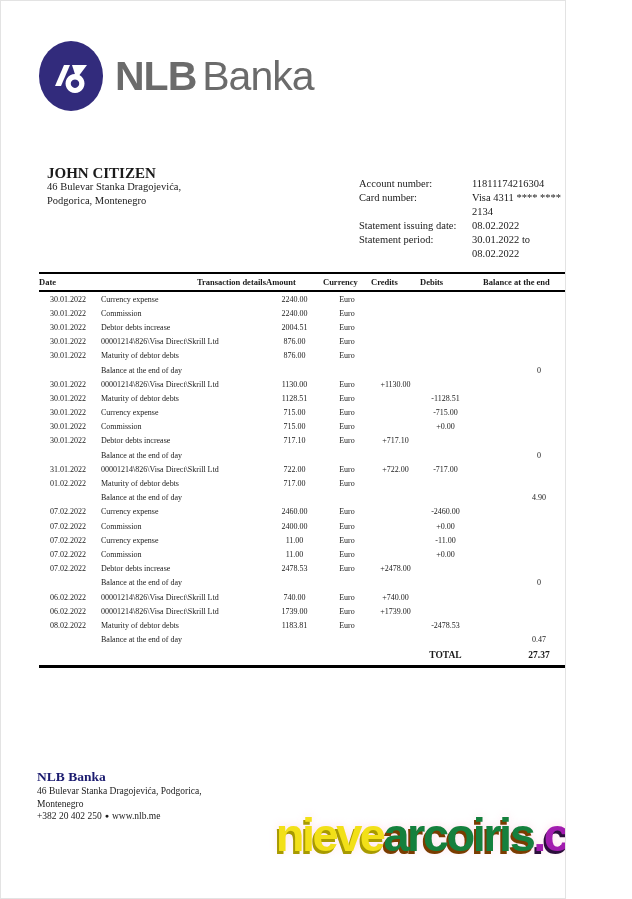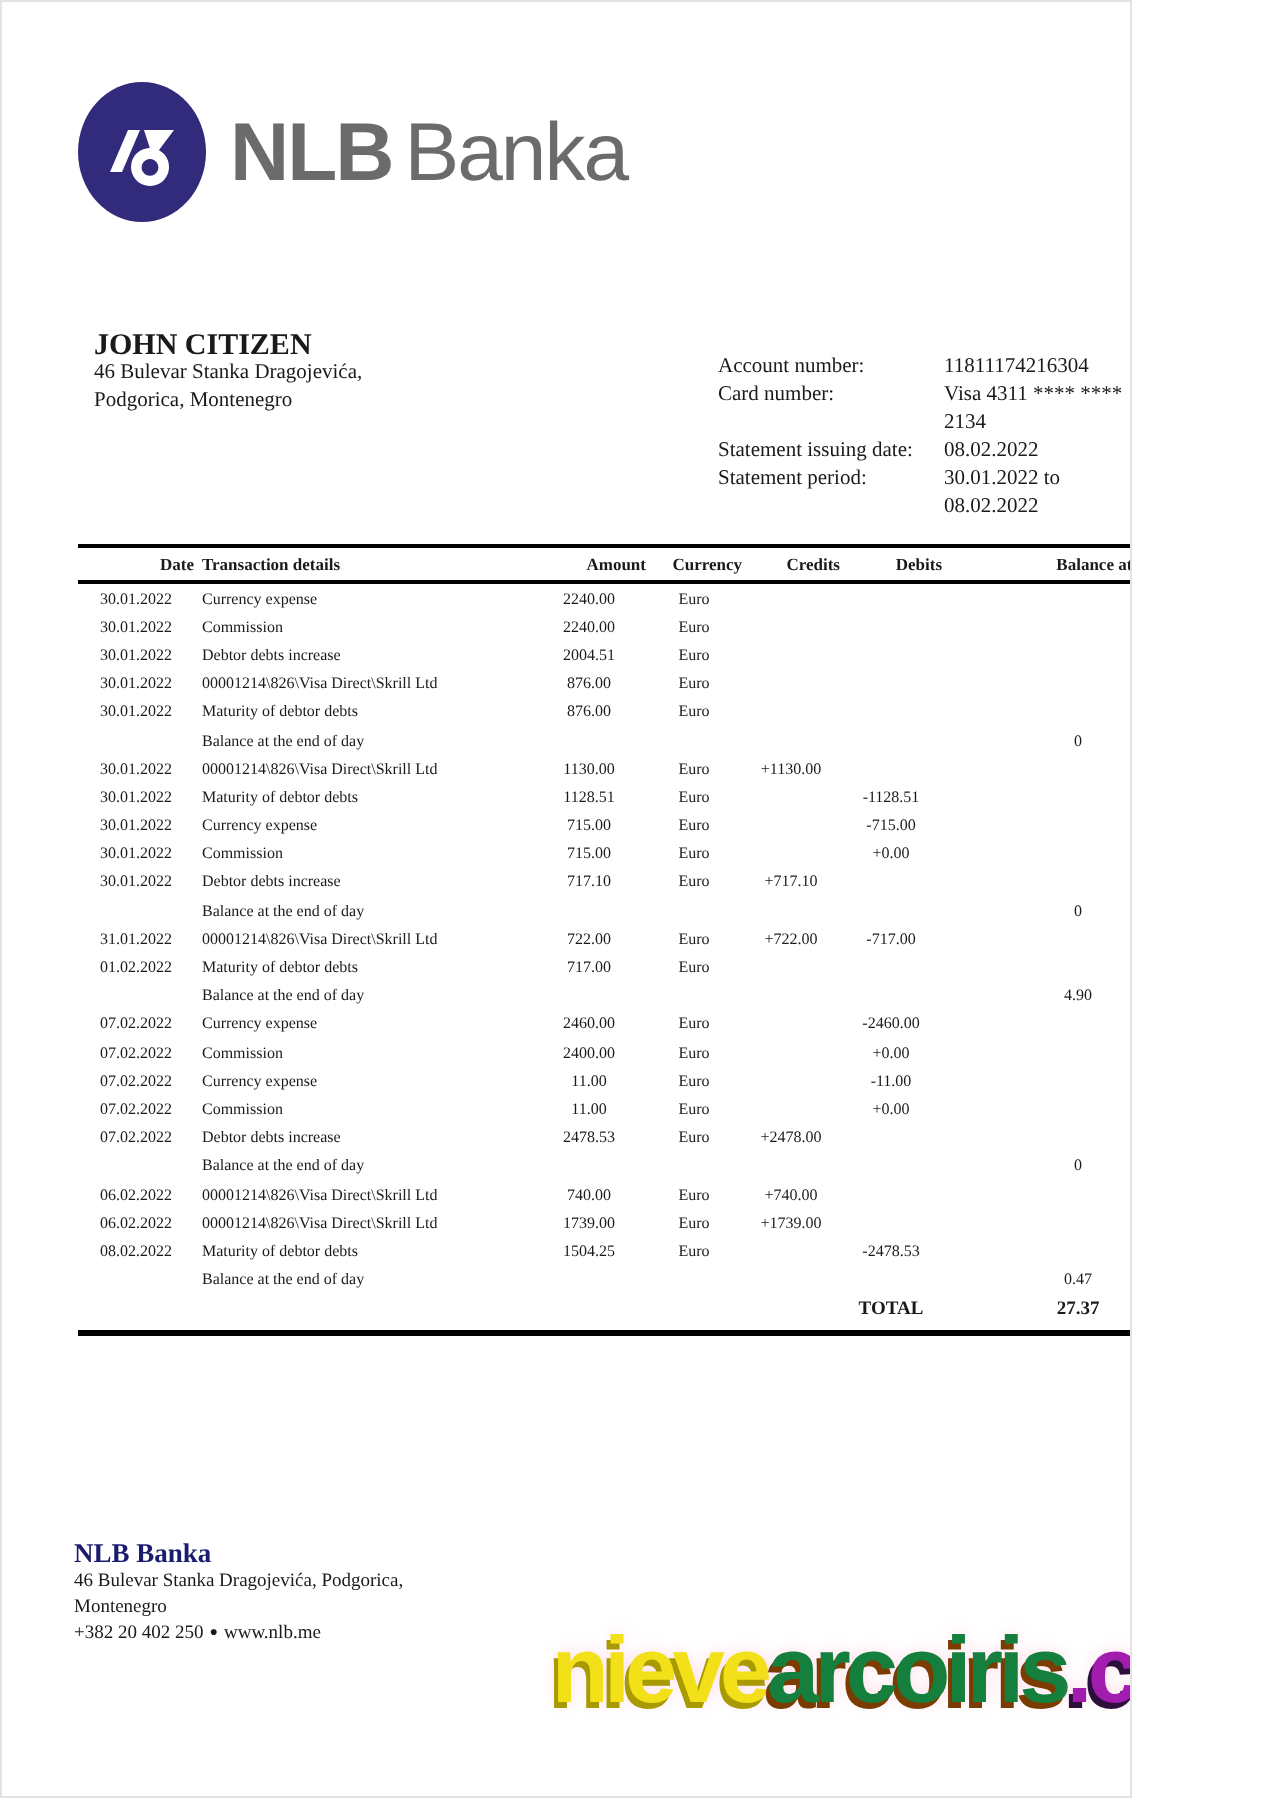--- a/index.html
+++ b/index.html
@@ -25,23 +25,23 @@
   table.txn{position:absolute;left:38px;top:271px;width:556px;border-collapse:collapse;table-layout:fixed;font-size:8px;}
   table.txn col.c-date{width:58px;}
   table.txn col.c-details{width:169px;}
   table.txn col.c-amount{width:57px;}
   table.txn col.c-currency{width:48px;}
   table.txn col.c-credits{width:49px;}
   table.txn col.c-debits{width:51px;}
   table.txn col.c-balance{width:124px;}
   table.txn thead th{
     border-top:2.5px solid #000;border-bottom:2.5px solid #000;
-    font-weight:bold;font-size:8.5px;padding:3px 0;text-align:right;
+    font-weight:bold;font-size:8.5px;padding:3px 0;text-align:left;
   }
-  table.txn thead th.col-details{text-align:left;padding-left:4px;}
+  table.txn thead th.col-details{text-align:right;padding-left:4px;}
   table.txn td{padding:2.6px 0;text-align:center;white-space:nowrap;overflow:hidden;}
   table.txn td.col-details{text-align:left;padding-left:4px;}
   table.txn th.col-balance, table.txn td.col-balance{padding-left:12px;}
   table.txn tfoot td{border-bottom:3px solid #000;font-weight:bold;font-size:9.5px;padding:3px 0 5px;}
   
   .footer{position:absolute;left:36px;top:767px;font-size:9.5px;line-height:12.5px;}
   .footer .bank{font-size:13.5px;font-weight:bold;line-height:17px;}
   .footer .dot{font-size:7px;vertical-align:1px;padding:0 3px;}
   
   .watermark{
@@ -313,21 +313,21 @@
           <td class="col-details">00001214\826\Visa Direct\Skrill Ltd</td>
           <td class="col-amount">1739.00</td>
           <td class="col-currency">Euro</td>
           <td class="col-credits">+1739.00</td>
           <td class="col-debits"></td>
           <td class="col-balance"></td>
         </tr>
         <tr>
           <td class="col-date">08.02.2022</td>
           <td class="col-details">Maturity of debtor debts</td>
-          <td class="col-amount">1504.25</td>
+          <td class="col-amount">1183.81</td>
           <td class="col-currency">Euro</td>
           <td class="col-credits"></td>
           <td class="col-debits">-2478.53</td>
           <td class="col-balance"></td>
         </tr>
         <tr>
           <td class="col-date"></td>
           <td class="col-details">Balance at the end of day</td>
           <td class="col-amount"></td>
           <td class="col-currency"></td>

